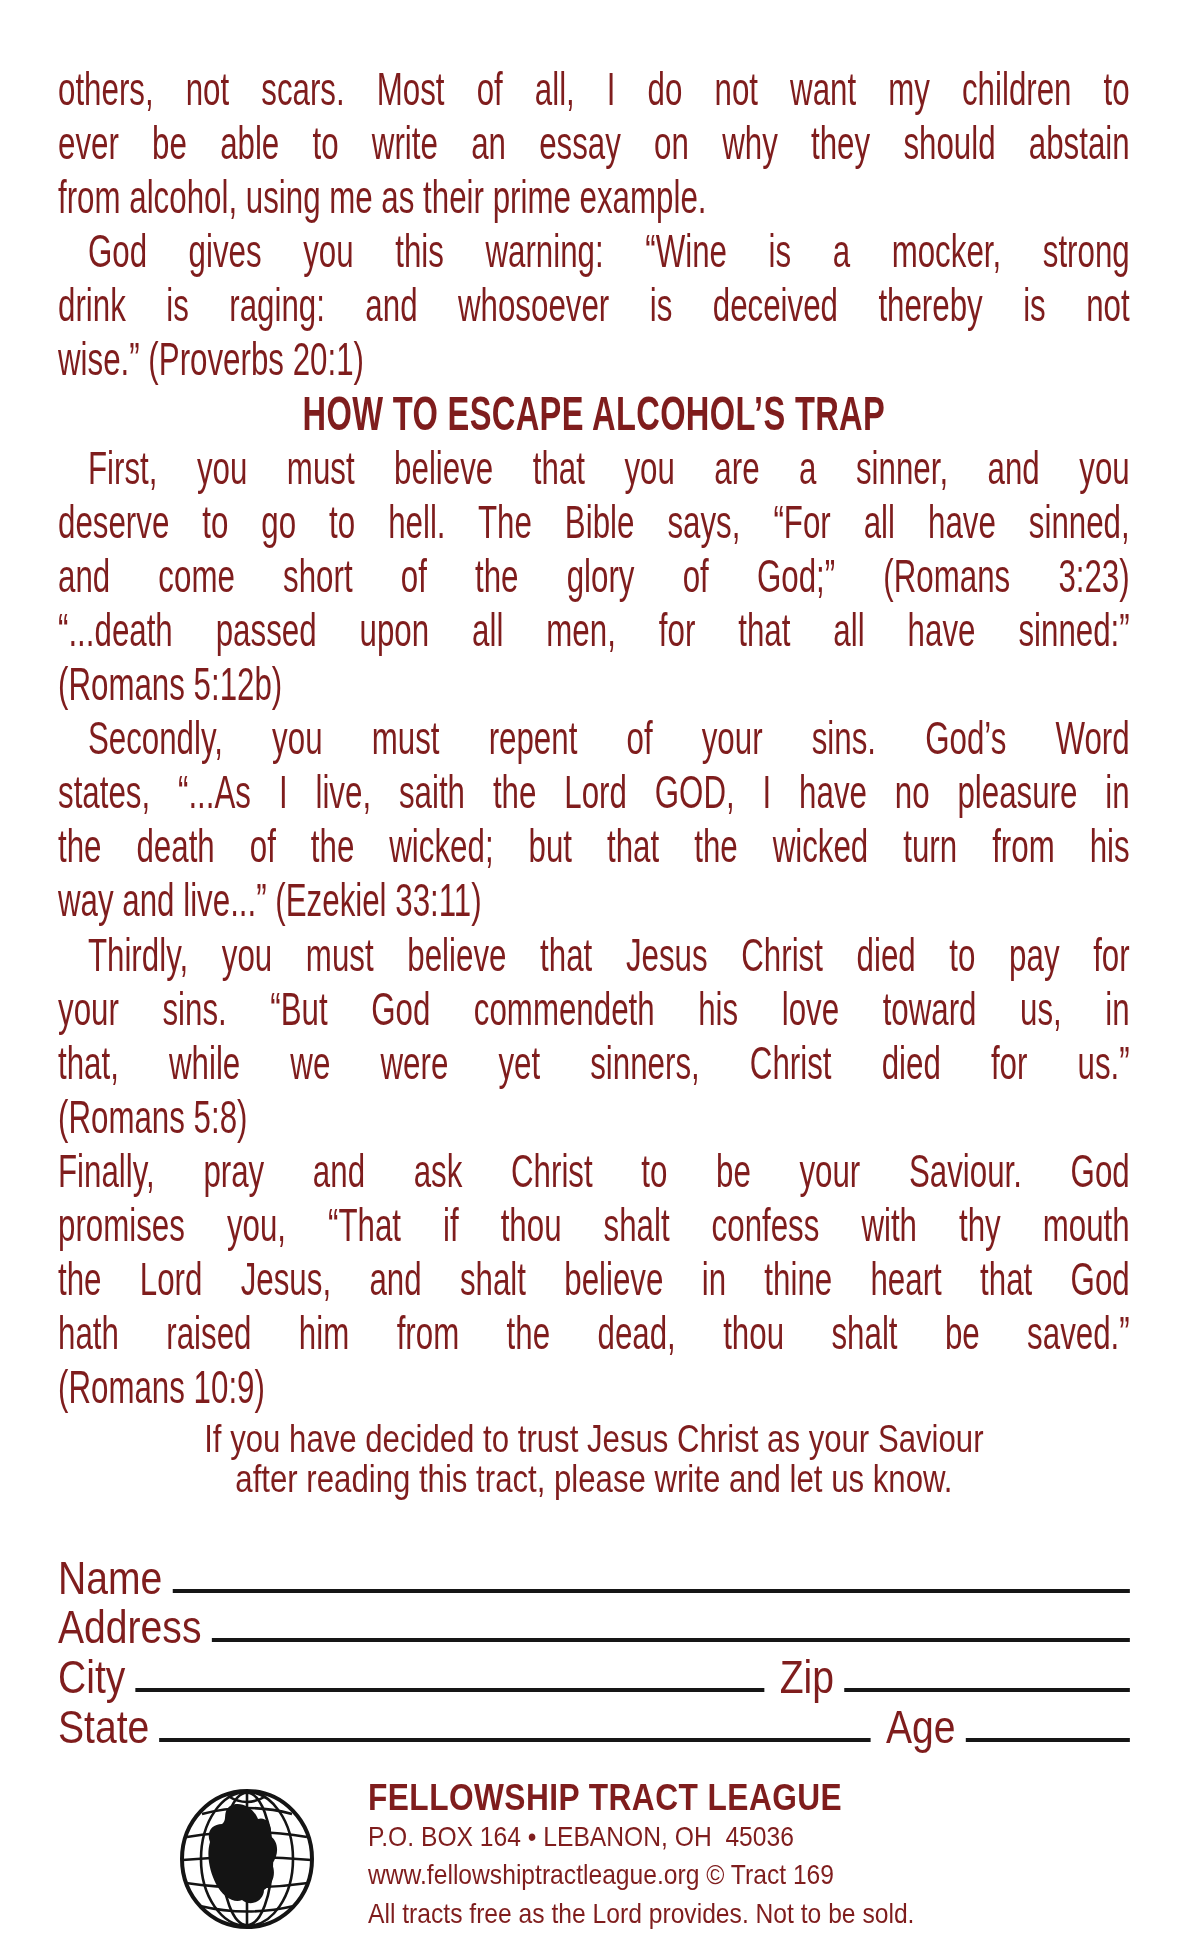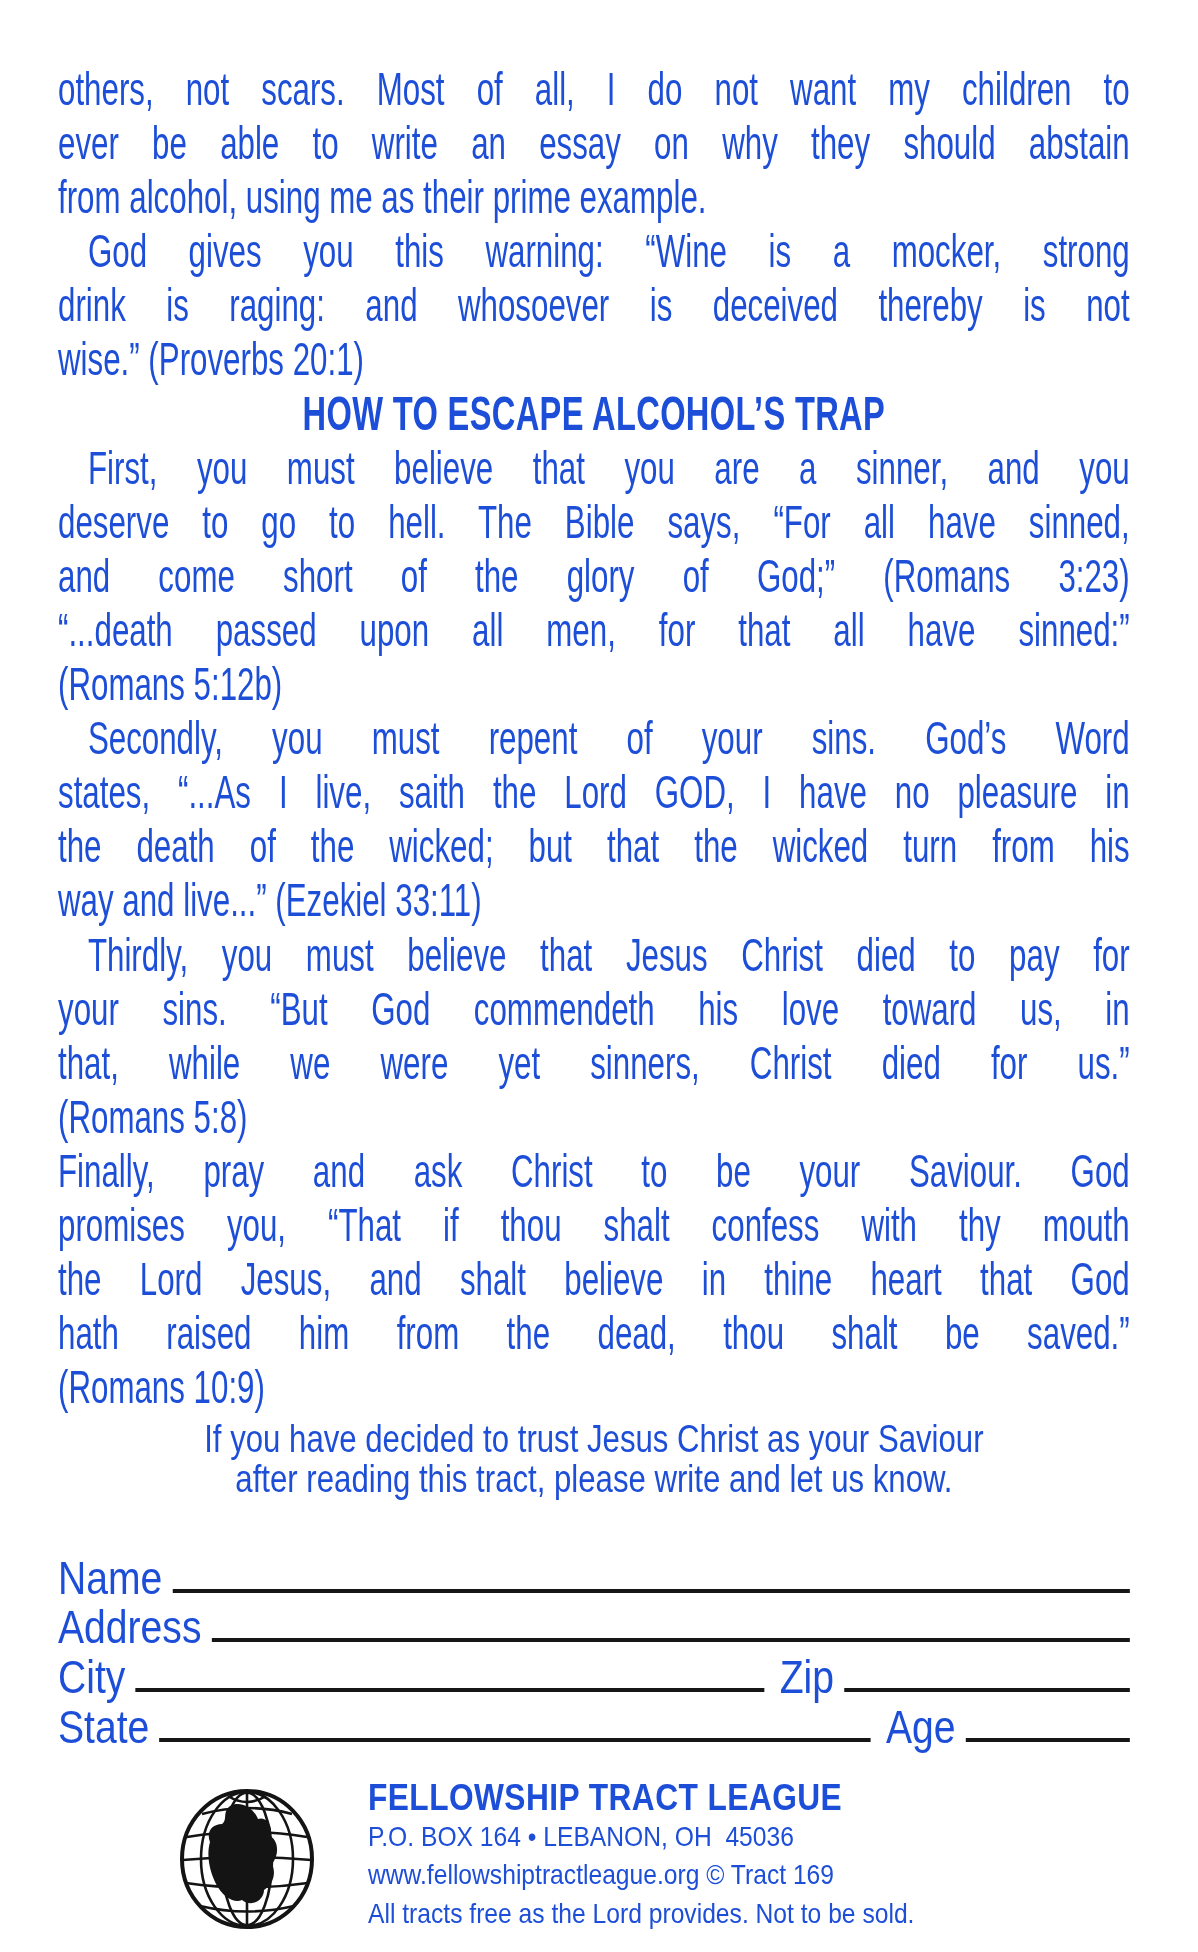--- a/index.html
+++ b/index.html
@@ -1,21 +1,21 @@
 <!DOCTYPE html>
 <html><head>
 <meta charset="utf-8">
 <style>
   html,body { margin:0; padding:0; background:#e8e8e8; }
   .page {
     position:relative;
     width:1198px; height:1952px;
     margin:0 auto;
     background:#ffffff;
-    color:#1d4ed8;
+    color:#7f1d1d;
     font-family:"Liberation Sans","DejaVu Sans",sans-serif;
     overflow:hidden;
   }
   .abs { position:absolute; transform-origin:0 0; }
 
   
   #bodyText { left:58px; top:62px; width:1576px; transform:scaleX(0.68); }
   .bl { font-size:46px; line-height:54.1px; }
   .j    { text-align:justify; text-align-last:justify; }
   .last { text-align:left; text-align-last:left; }

